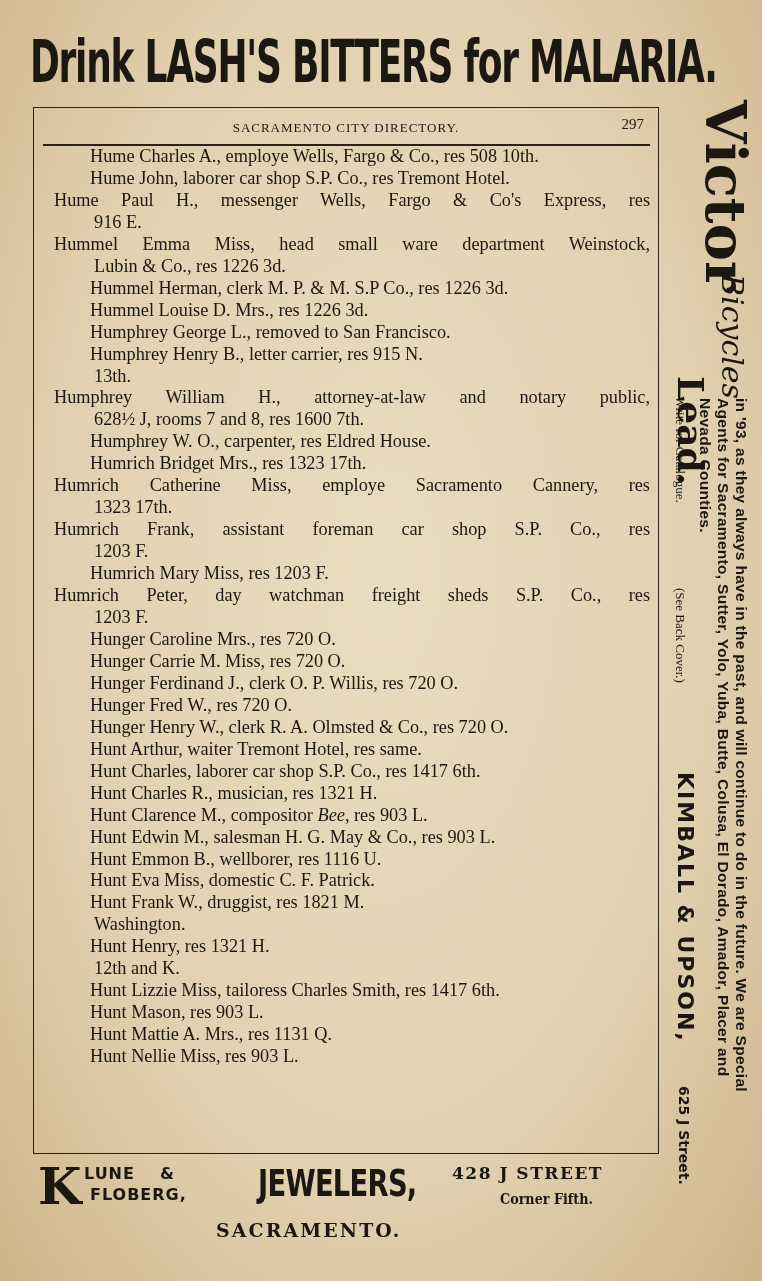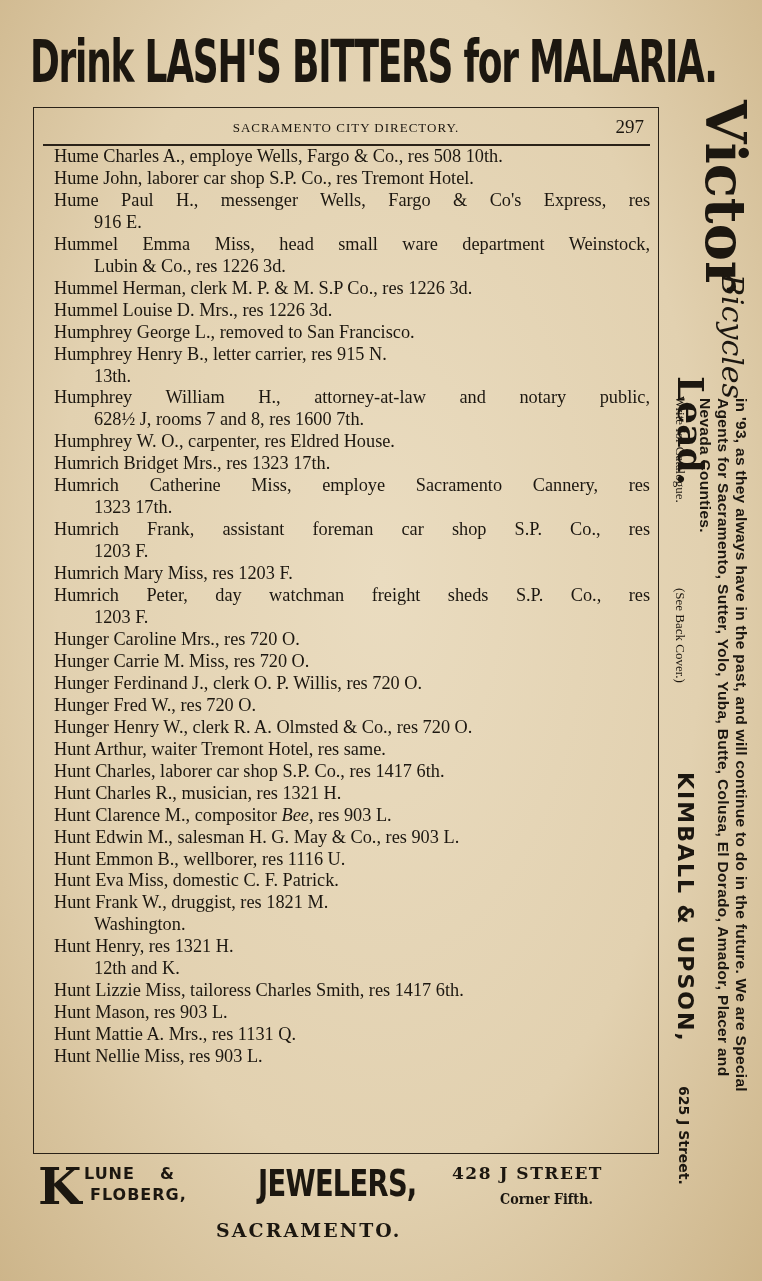--- a/index.html
+++ b/index.html
@@ -21,33 +21,33 @@
   }
   .frame {
     position: absolute; left: 33px; top: 107px; width: 626px; height: 1047px;
     border: 1.5px solid #2a2218; box-sizing: border-box;
   }
   .header-row {
     position: absolute; left: 0; right: 0; top: 8px; height: 22px;
     font-size: 13px; letter-spacing: 1px;
   }
   .header-title { position: absolute; left: 0; right: 0; text-align: center; top: 4px; }
-  .page-num { position: absolute; right: 14px; top: 0; font-size: 19px; letter-spacing: 0; }
+  .page-num { position: absolute; right: 14px; top: 0; font-size: 15px; letter-spacing: 0; }
   .header-rule {
     position: absolute; left: 9px; right: 8px; top: 36px; height: 0;
     border-top: 2px solid #2a2218;
   }
   .entries {
     position: absolute; left: 20px; right: 8px; top: 38px;
     font-size: 18.3px; line-height: 21.95px;
   }
   .entry { text-align: justify; text-align-last: left; }
   .entry .cont { display: block; padding-left: 40px; text-align: left; }
   .entry .line1 { display: block; text-align: justify; text-align-last: justify; }
-  .entry .single { display: block; }
+  .entry .single { display: block; margin-left: 36px; }
   .bee { font-style: italic; }
 
   .side {
     position: absolute; left: 662px; top: 96px; width: 100px; height: 1110px;
   }
   .rot {
     position: absolute; white-space: nowrap;
     transform-origin: left top; transform: rotate(90deg);
   }
   .victor {

